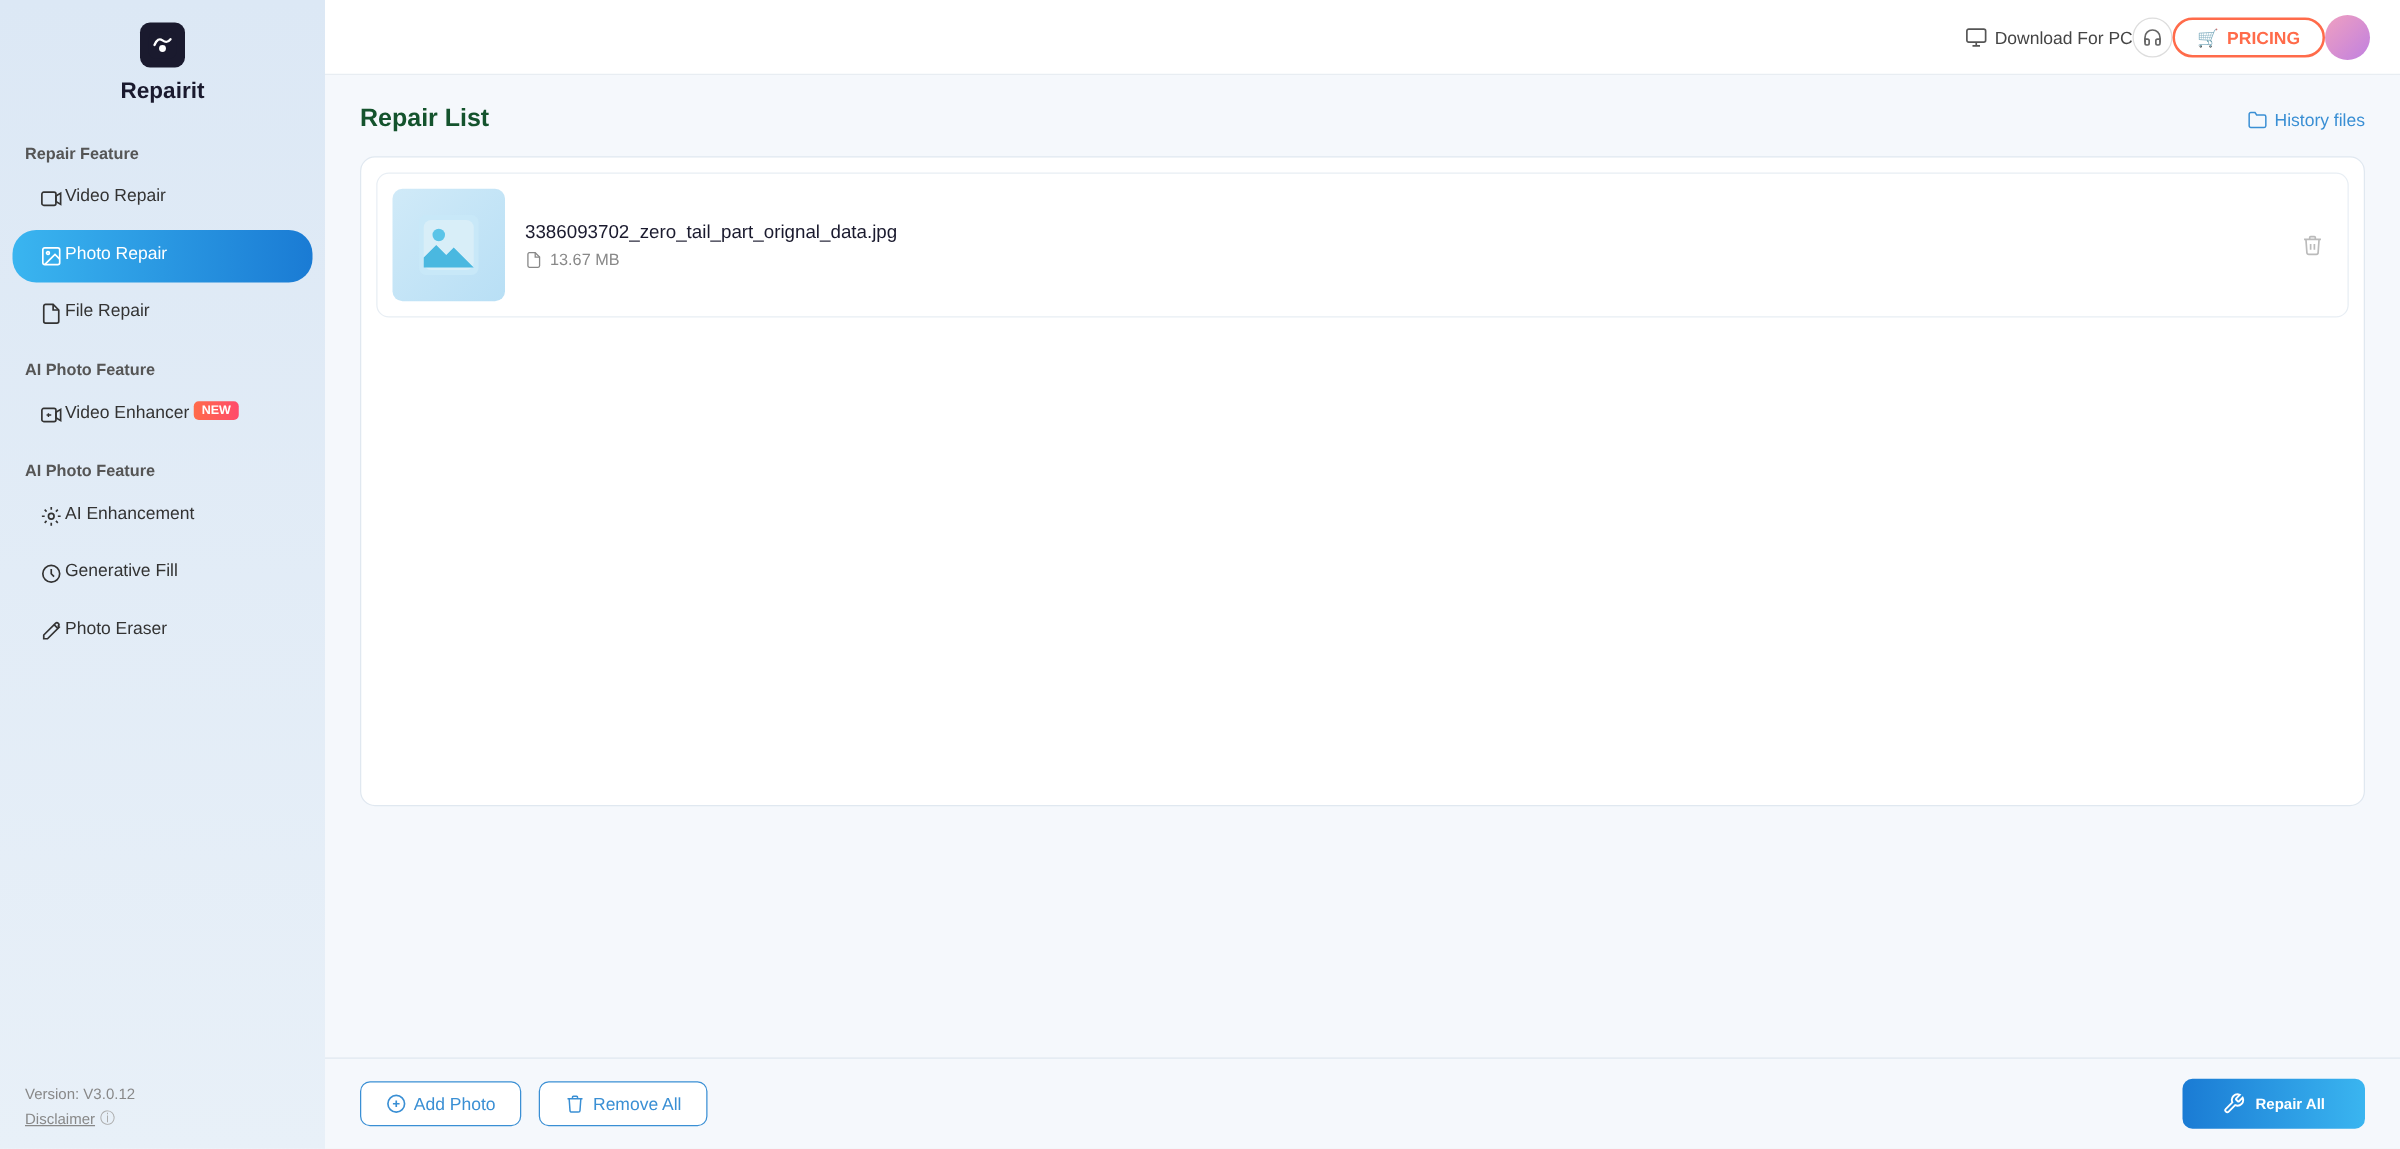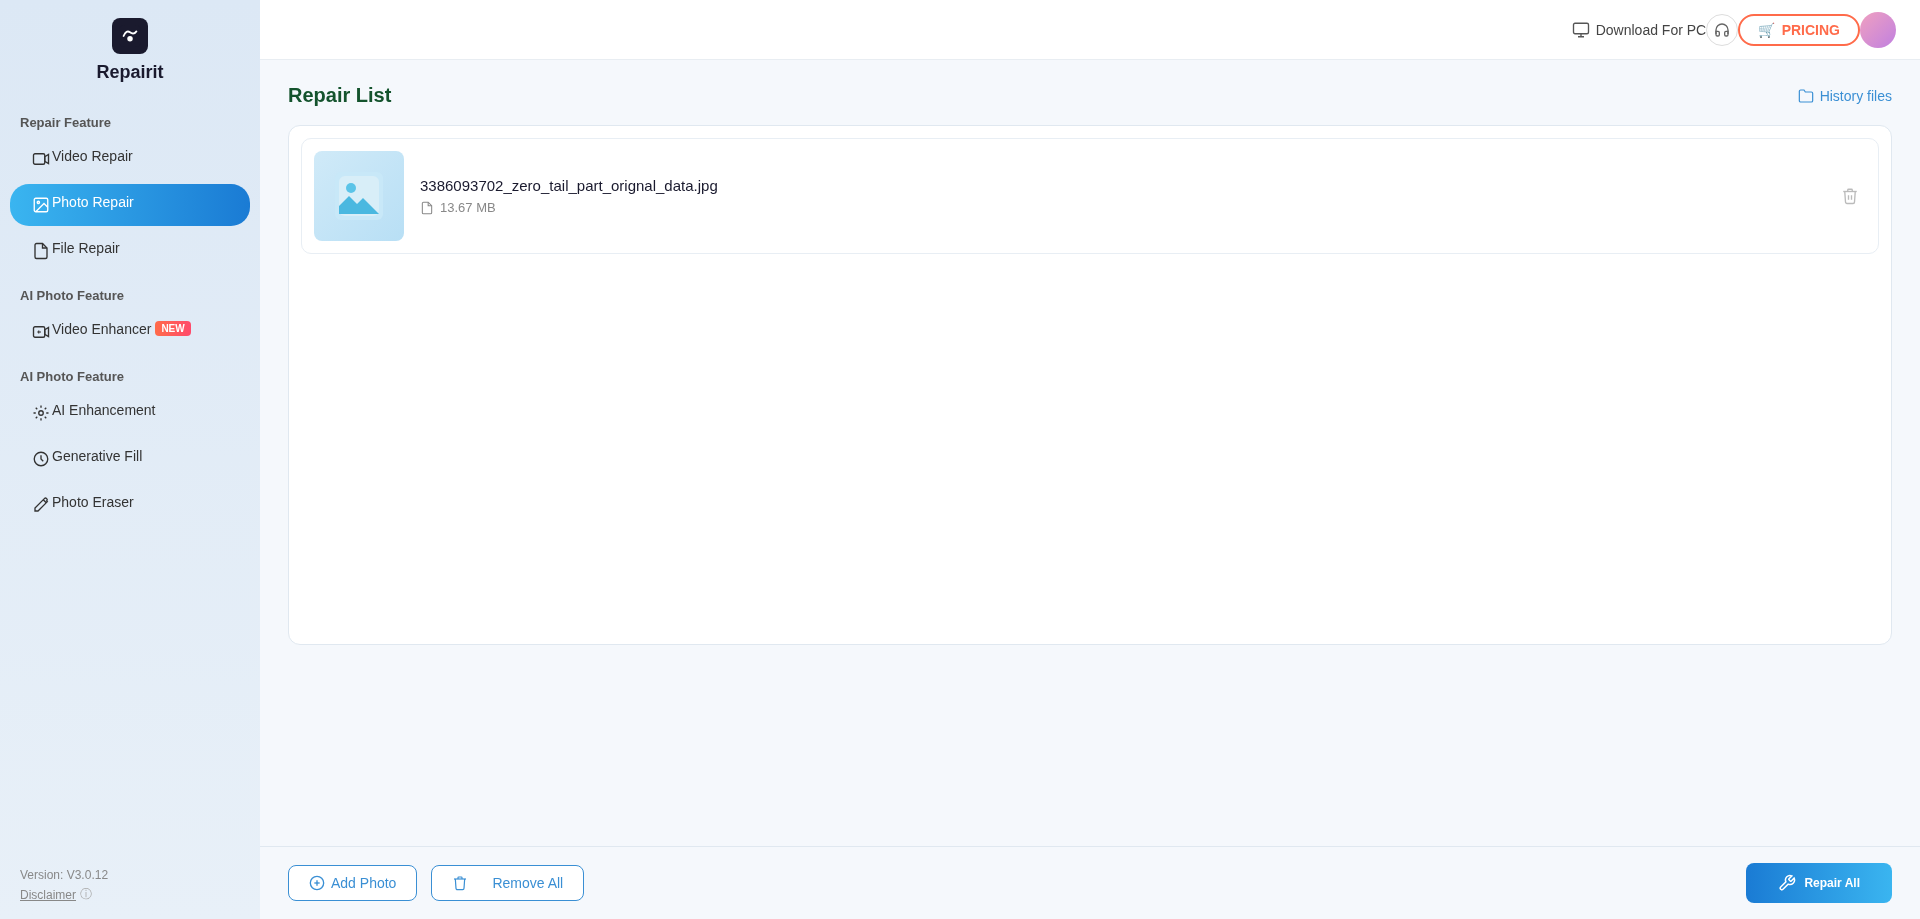--- a/index.html
+++ b/index.html
@@ -247,21 +247,21 @@
       background: white;
       border-radius: 8px;
       padding: 9px 20px;
       font-size: 14px;
       cursor: pointer;
       font-weight: 500;
       text-align: center;
     }
 
     .btn-remove {
-      display: flex; align-items: center; gap: 24px;
+      display: flex; align-items: center; gap: 6px;
       border: 1.5px solid #3a8fd4;
       color: #3a8fd4;
       background: white;
       border-radius: 8px;
       padding: 9px 20px;
       font-size: 14px;
       cursor: pointer;
       font-weight: 500;
     }
 

